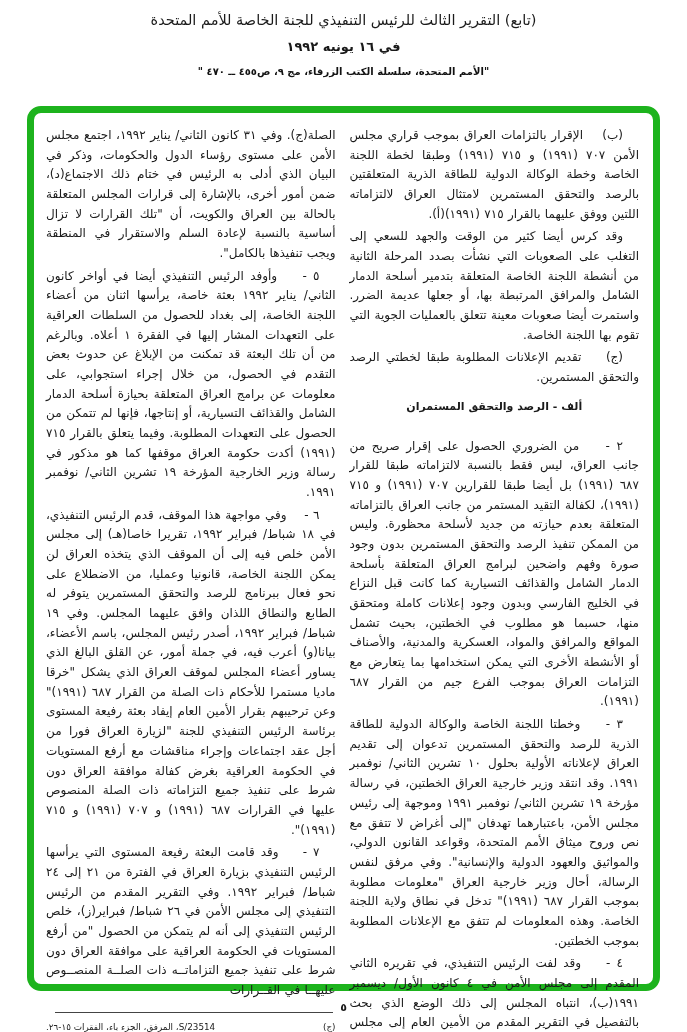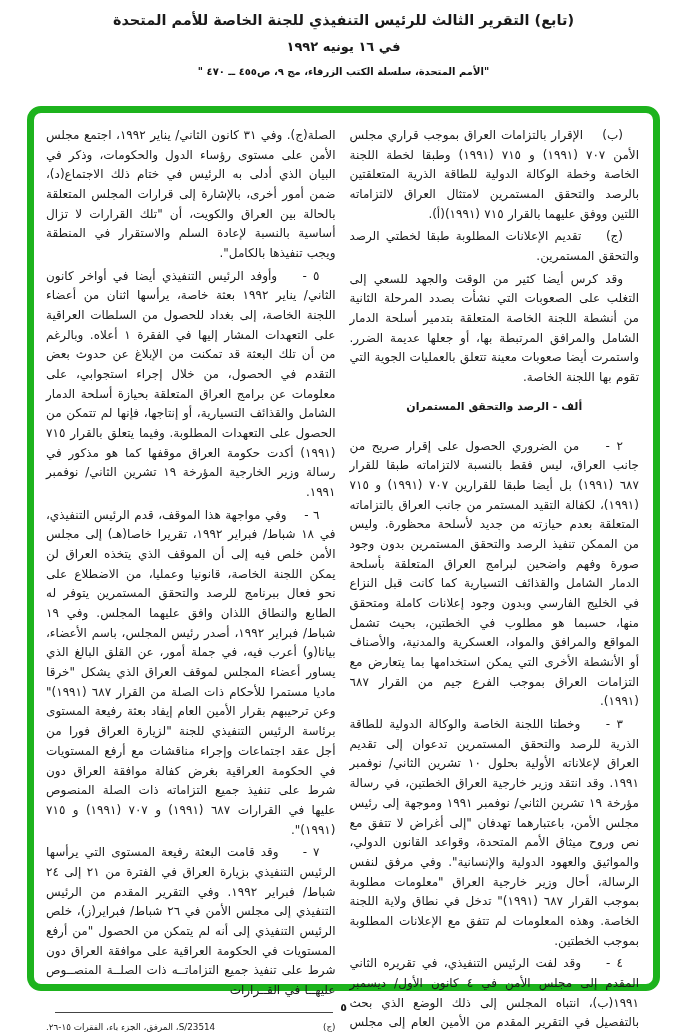--- a/index.html
+++ b/index.html
@@ -9,21 +9,21 @@
     position:relative;
     font-family:"DejaVu Sans", sans-serif;
     color:#1a1a1a;
     direction:rtl;
     overflow:hidden;
   }
   .page-header {
     position:absolute; top:12px; left:0; right:0;
     text-align:center;
   }
-  .hdr-line1 { font-size:14.5px; font-weight:bold; letter-spacing:0; }
+  .hdr-line1 { font-size:14.5px; font-weight:normal; letter-spacing:0; }
   .hdr-line2 { font-size:13px; font-weight:bold; margin-top:11px; }
   .hdr-line3 { font-size:10px; font-weight:bold; margin-top:12px; color:#111; }
   .frame {
     position:absolute;
     left:27px; top:106px;
     width:633px; height:885px;
     border:7px solid #1db31d;
     border-radius:14px;
     background:#ffffff;
   }
@@ -82,22 +82,22 @@
   <div class="hdr-line1">(تابع) التقرير الثالث للرئيس التنفيذي للجنة الخاصة للأمم المتحدة</div>
   <div class="hdr-line2">في ١٦ يونيه ١٩٩٢</div>
   <div class="hdr-line3">"الأمم المتحدة، سلسلة الكتب الزرقاء، مج ٩، ص٤٥٥ ــ ٤٧٠ "</div>
 </header>
 
 <main class="frame">
   <div class="columns">
 
     <section class="col">
       <p class="para">(ب)&nbsp;&nbsp;&nbsp;&nbsp;الإقرار بالتزامات العراق بموجب قراري مجلس الأمن ٧٠٧ (١٩٩١) و ٧١٥ (١٩٩١) وطبقا لخطة اللجنة الخاصة وخطة الوكالة الدولية للطاقة الذرية المتعلقتين بالرصد والتحقق المستمرين لامتثال العراق لالتزاماته اللتين ووفق عليهما بالقرار ٧١٥ (١٩٩١)(أ).</p>
+      <p class="para">وقد كرس أيضا كثير من الوقت والجهد للسعي إلى التغلب على الصعوبات التي نشأت بصدد المرحلة الثانية من أنشطة اللجنة الخاصة المتعلقة بتدمير أسلحة الدمار الشامل والمرافق المرتبطة بها، أو جعلها عديمة الضرر. واستمرت أيضا صعوبات معينة تتعلق بالعمليات الجوية التي تقوم بها اللجنة الخاصة.</p>
       <p class="para">(ج)&nbsp;&nbsp;&nbsp;&nbsp;تقديم الإعلانات المطلوبة طبقا لخطتي الرصد والتحقق المستمرين.</p>
-      <p class="para">وقد كرس أيضا كثير من الوقت والجهد للسعي إلى التغلب على الصعوبات التي نشأت بصدد المرحلة الثانية من أنشطة اللجنة الخاصة المتعلقة بتدمير أسلحة الدمار الشامل والمرافق المرتبطة بها، أو جعلها عديمة الضرر. واستمرت أيضا صعوبات معينة تتعلق بالعمليات الجوية التي تقوم بها اللجنة الخاصة.</p>
       <h2 class="section-heading">ألف - الرصد والتحقق المستمران</h2>
       <p class="para">٢ -&nbsp;&nbsp;&nbsp;&nbsp;من الضروري الحصول على إقرار صريح من جانب العراق، ليس فقط بالنسبة لالتزاماته طبقا للقرار ٦٨٧ (١٩٩١) بل أيضا طبقا للقرارين ٧٠٧ (١٩٩١) و ٧١٥ (١٩٩١)، لكفالة التقيد المستمر من جانب العراق بالتزاماته المتعلقة بعدم حيازته من جديد لأسلحة محظورة. وليس من الممكن تنفيذ الرصد والتحقق المستمرين بدون وجود صورة وفهم واضحين لبرامج العراق المتعلقة بأسلحة الدمار الشامل والقذائف التسيارية كما كانت قبل النزاع في الخليج الفارسي وبدون وجود إعلانات كاملة ومتحقق منها، حسبما هو مطلوب في الخطتين، بحيث تشمل المواقع والمرافق والمواد، العسكرية والمدنية، والأصناف أو الأنشطة الأخرى التي يمكن استخدامها بما يتعارض مع التزامات العراق بموجب الفرع جيم من القرار ٦٨٧ (١٩٩١).</p>
       <p class="para">٣ -&nbsp;&nbsp;&nbsp;&nbsp;وخطتا اللجنة الخاصة والوكالة الدولية للطاقة الذرية للرصد والتحقق المستمرين تدعوان إلى تقديم العراق لإعلاناته الأولية بحلول ١٠ تشرين الثاني/ نوفمبر ١٩٩١. وقد انتقد وزير خارجية العراق الخطتين، في رسالة مؤرخة ١٩ تشرين الثاني/ نوفمبر ١٩٩١ وموجهة إلى رئيس مجلس الأمن، باعتبارهما تهدفان "إلى أغراض لا تتفق مع نص وروح ميثاق الأمم المتحدة، وقواعد القانون الدولي، والمواثيق والعهود الدولية والإنسانية". وفي مرفق لنفس الرسالة، أحال وزير خارجية العراق "معلومات مطلوبة بموجب القرار ٦٨٧ (١٩٩١)" تدخل في نطاق ولاية اللجنة الخاصة. وهذه المعلومات لم تتفق مع الإعلانات المطلوبة بموجب الخطتين.</p>
       <p class="para">٤ -&nbsp;&nbsp;&nbsp;&nbsp;وقد لفت الرئيس التنفيذي، في تقريره الثاني المقدم إلى مجلس الأمن في ٤ كانون الأول/ ديسمبر ١٩٩١(ب)، انتباه المجلس إلى ذلك الوضع الذي بحث بالتفصيل في التقرير المقدم من الأمين العام إلى مجلس الأمن في ٢٥ كانون الثاني/ يناير ١٩٩٢ عن حالة امتثال العراق لقــرارات مجلــس الأمن ذات</p>
       <div class="footnotes">
         <div class="fn-rule short"></div>
         <div class="fn-row">
           <span class="fn-label">(أ)</span>
           <span class="fn-text">S/22871/Rev.1 و S/22872/Rev.1 و Corr.1.</span>
         </div>

